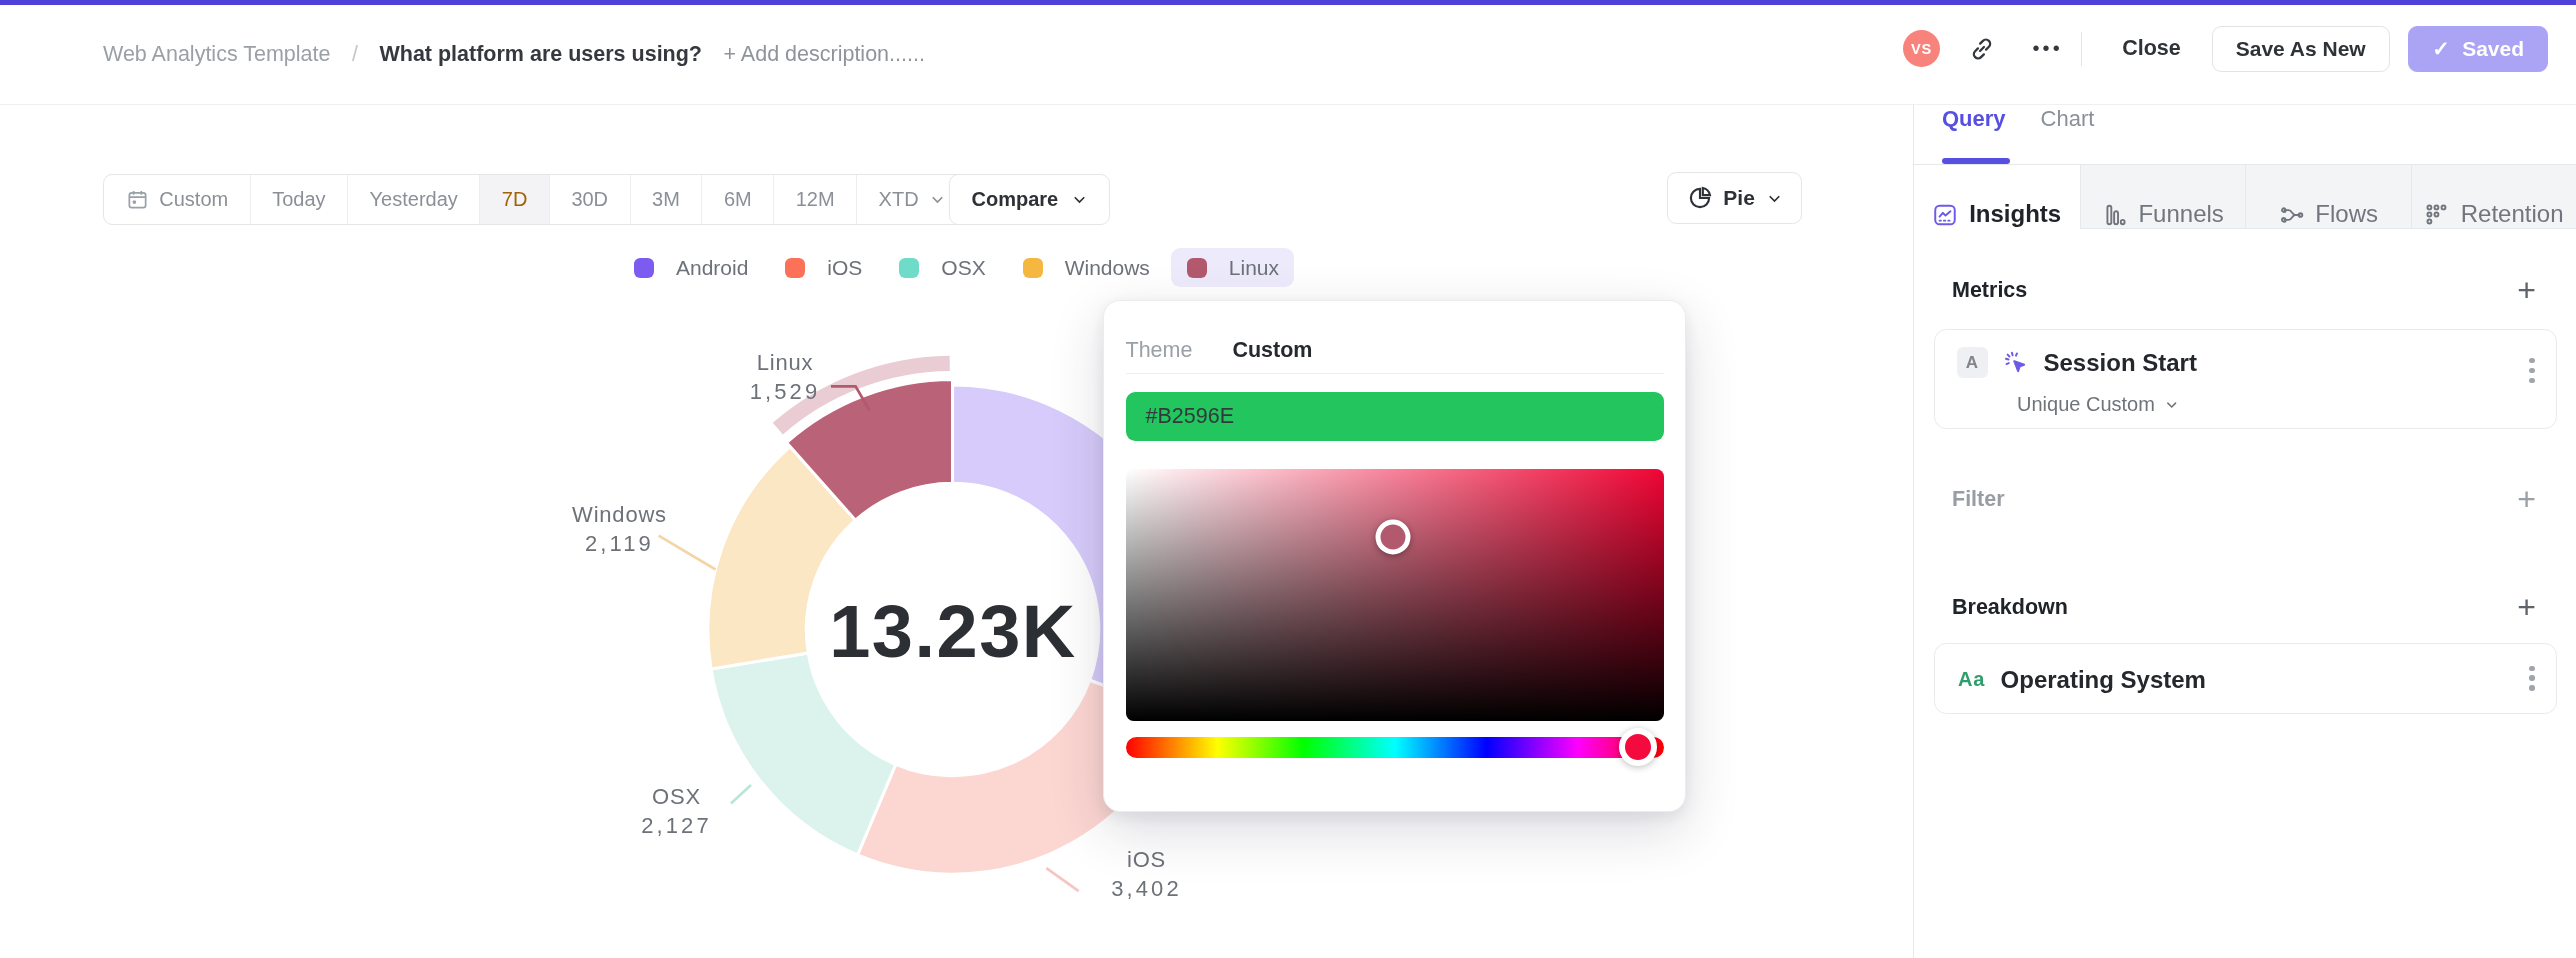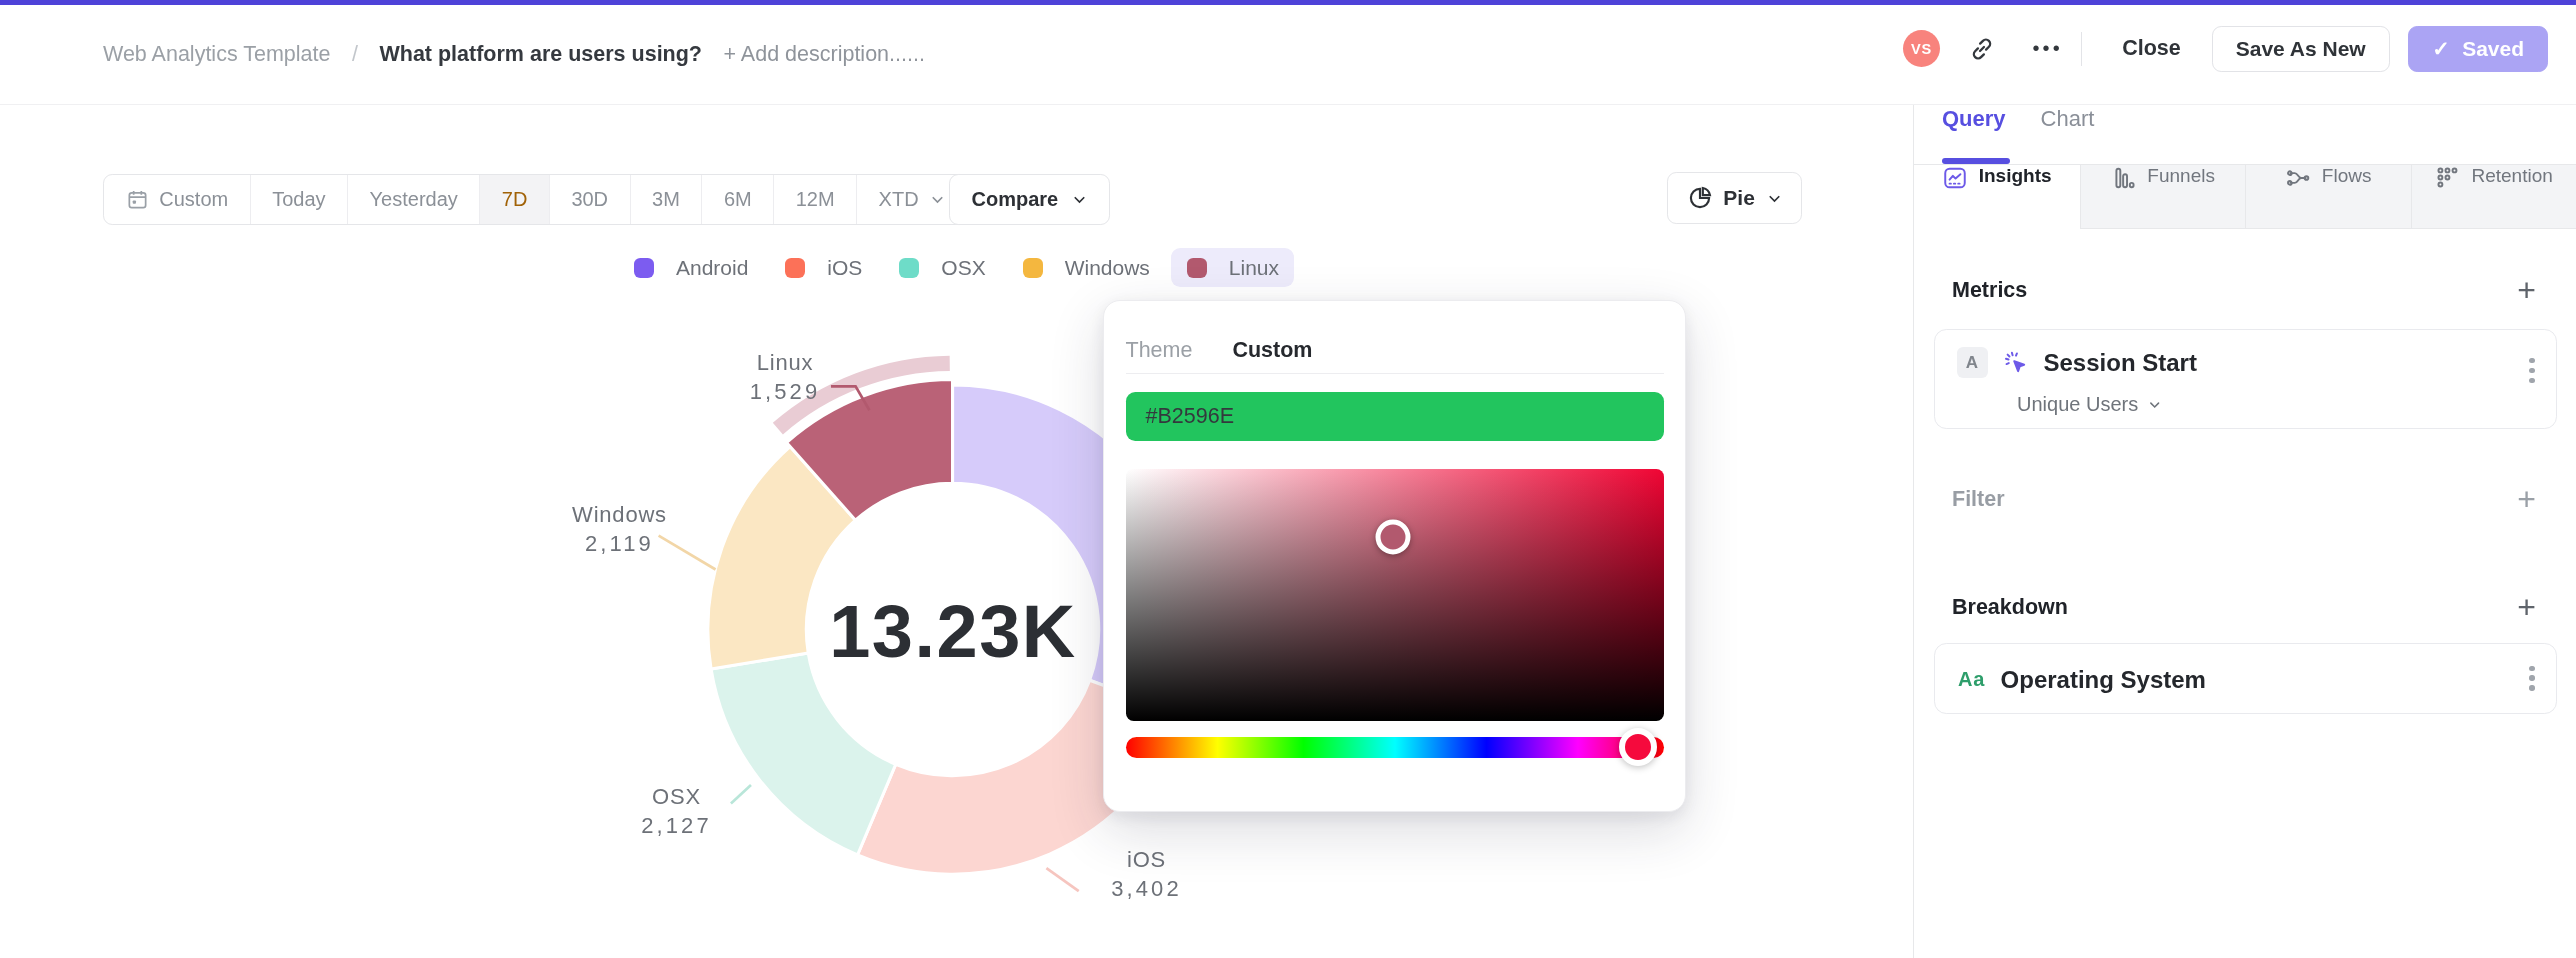--- a/index.html
+++ b/index.html
@@ -56,21 +56,21 @@
   .huebar{position:relative;margin-top:15.4px;height:21.5px;border-radius:10.8px;
     background:linear-gradient(to right,#ff0000 0%,#ffff00 17%,#00ff00 33%,#00ffff 50%,#0000ff 67%,#ff00ff 84%,#ff0000 100%)}
   .huedot{position:absolute;left:95.3%;top:50%;transform:translate(-50%,-50%);width:38px;height:38px;border-radius:50%;background:#f50a3d;border:6.2px solid #fff;box-shadow:0 1.5px 7.7px rgba(0,0,0,.25);cursor:pointer}
   
   .sidebar{position:absolute;left:1913px;top:92px;right:0;bottom:0;background:#fff;border-left:0.8px solid #e7e8ea;z-index:8}
   .stabs{display:flex;gap:35px;padding:14px 0 0 28px;font-size:22px}
   .stab{color:#8a8f98;padding-bottom:32px;position:relative;cursor:pointer}
   .stab.active{color:var(--accent,#574fe0);font-weight:700}
   .stab.active::after{content:"";position:absolute;left:0;bottom:0;width:68px;height:6.2px;border-radius:3.8px;background:var(--accent,#574fe0)}
   .vtabs{display:grid;grid-template-columns:repeat(4,1fr);border-top:0.8px solid #e7e8ea;height:65px}
-  .vtab{display:flex;align-items:flex-start;justify-content:center;gap:10.8px;font-size:19px;color:#71767e;background:#f3f4f6;border-left:0.8px solid #e7e8ea;border-bottom:0.8px solid #e7e8ea;cursor:pointer;white-space:nowrap}
+  .vtab{display:flex;align-items:flex-end;justify-content:center;gap:10.8px;font-size:24px;color:#71767e;background:#f3f4f6;border-left:0.8px solid #e7e8ea;border-bottom:0.8px solid #e7e8ea;cursor:pointer;white-space:nowrap}
   .vtab:first-child{border-left:none}
   .vtab.active{background:#fff;color:#202329;font-weight:700;border-bottom-color:transparent}
   .shead{position:absolute;left:38px;font-size:21.5px;font-weight:700;color:#202329}
   .shead.muted{color:#989da4;font-weight:600}
   .plus{position:absolute;right:34px;width:31px;text-align:center;font-size:32px;font-weight:300;color:#5f646b;cursor:pointer;line-height:31px}
   .plus.muted{color:#9aa0a7}
   .scard{position:absolute;left:20px;width:623px;border:0.8px solid #e9eaee;border-radius:12.3px;background:#fff}
   .mrow1{position:absolute;left:21.5px;top:17px;display:flex;align-items:center;gap:14px}
   .abadge{width:31px;height:31px;background:#eff0f3;border-radius:6.2px;display:flex;align-items:center;justify-content:center;font-size:17px;color:#80858c;font-weight:600}
   .mlabel{font-size:24px;font-weight:600;color:#24272c}
@@ -298,21 +298,21 @@
         <path d="M8.5 3.2l.6 2.2M3.4 8.4l2.2.6M4.8 4.8l1.6 1.6M12.8 3.8l-.8 1.9M3.9 12.9l1.9-.8"></path>
       </svg>
       <span class="mlabel">Session Start</span>
     </div>
     <div class="kdots" style="top:28px">
       <span class="kd"></span>
         <span class="kd"></span>
         <span class="kd"></span>
     </div>
     <div class="mrow2">
-      <span>Unique Users</span>
+      <span>Unique Custom</span>
       <svg viewBox="0 0 24 24" width="15.4" height="15.4" fill="none" stroke="#6f747b" stroke-width="2.4" stroke-linecap="round">
           <path d="M6 9.5l6 6 6-6"></path>
         </svg>
     </div>
   </div>
 
   <div class="shead muted" style="top:395px">Filter</div>
   <div class="plus muted" style="top:392px">+</div>
 
   <div class="shead" style="top:503px">Breakdown</div>

